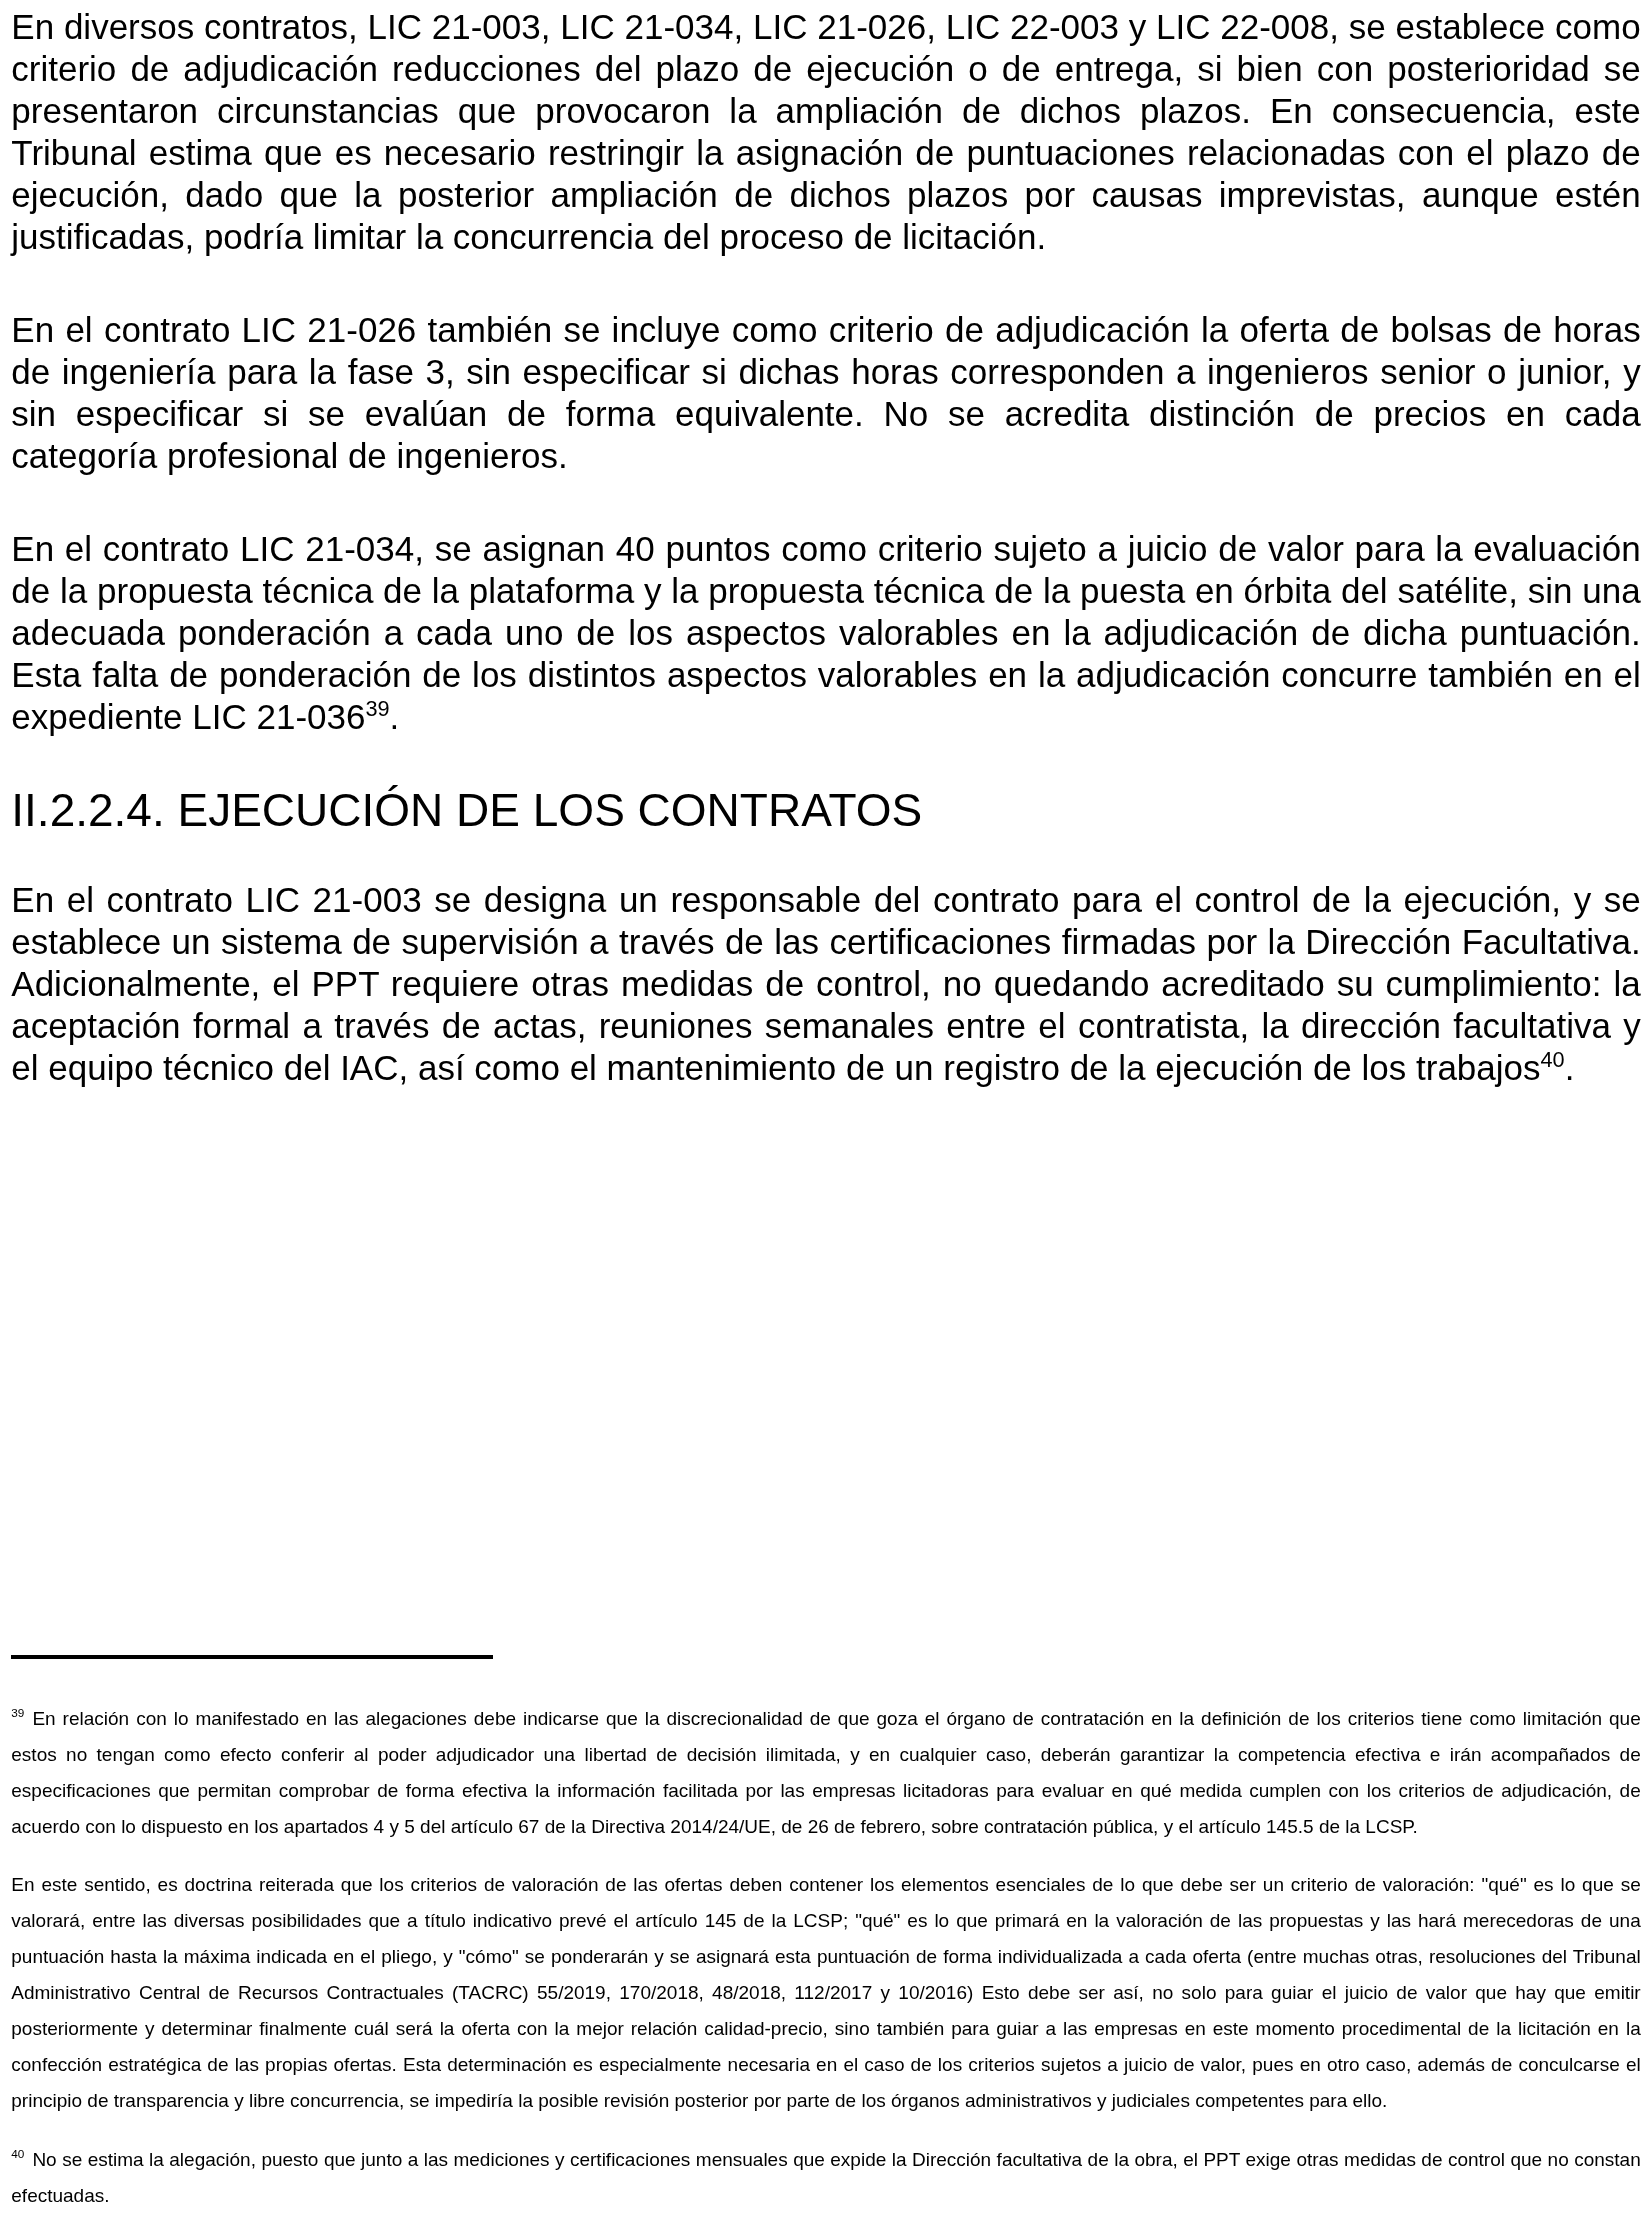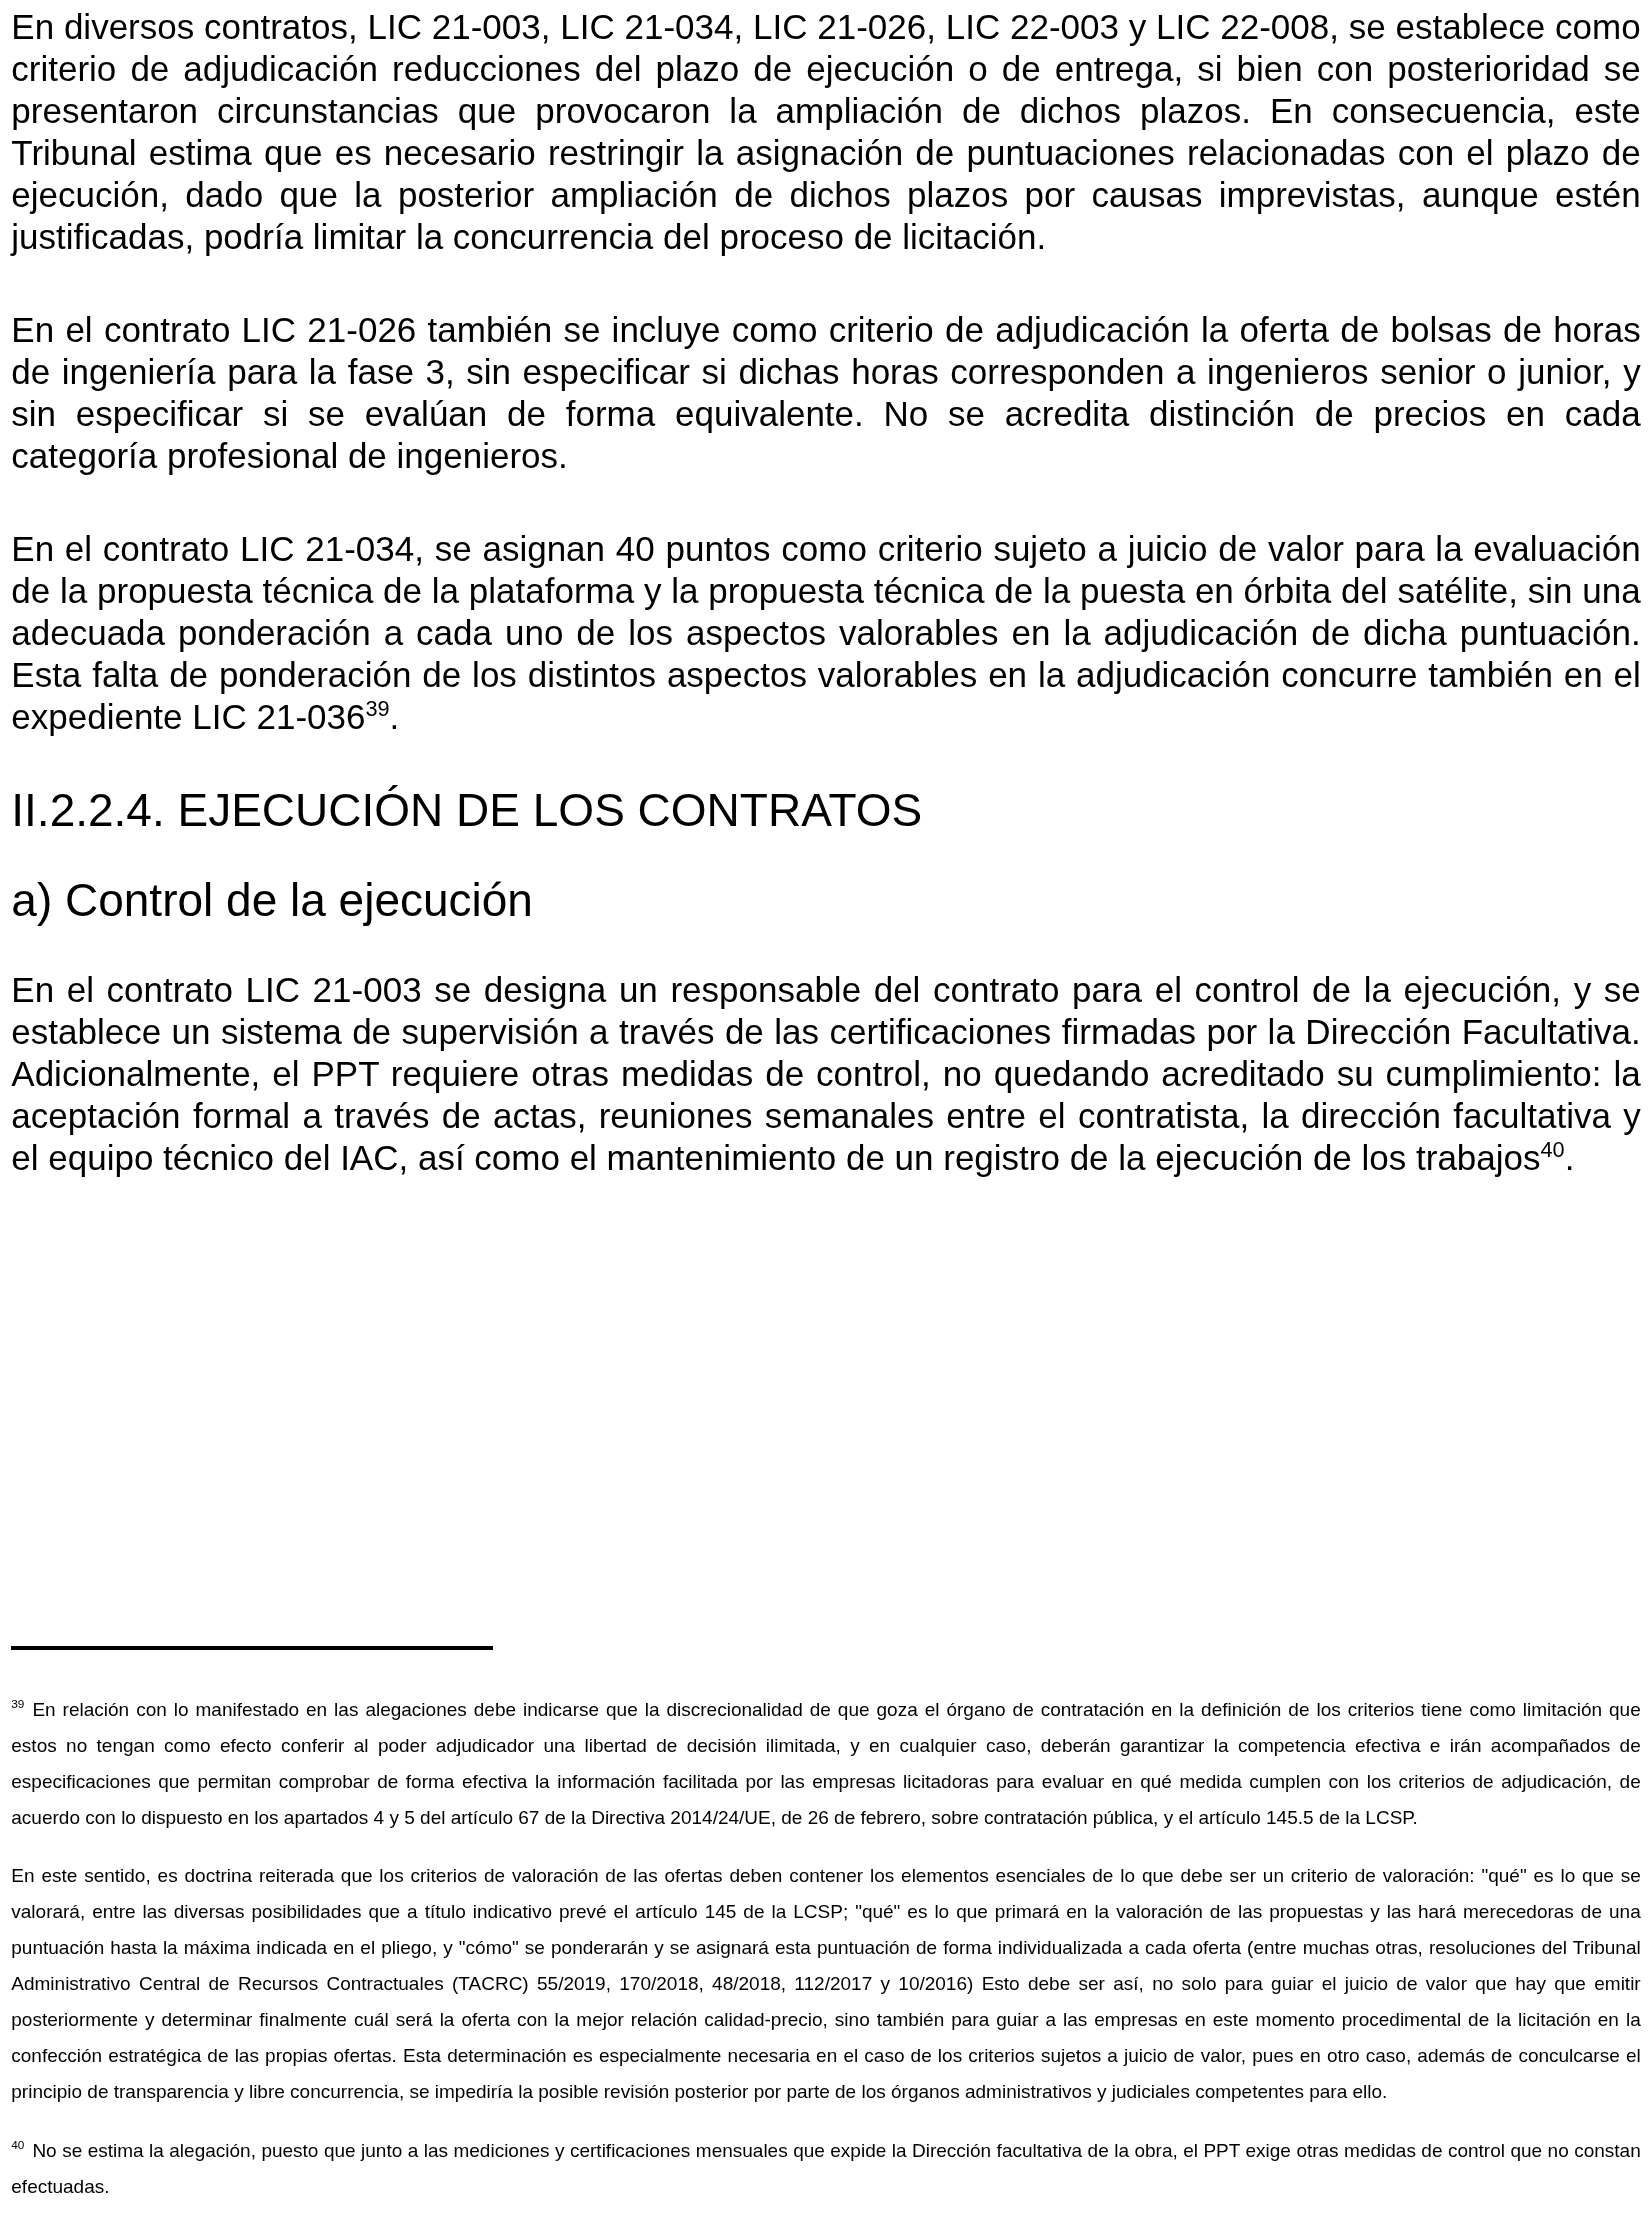--- a/index.html
+++ b/index.html
@@ -47,21 +47,21 @@
     background: #000000;
     margin: 0 0 42px 0;
   }
   .fn-para {
     font-size: 19px;
     line-height: 36px;
     text-align: justify;
     margin: 0 0 22.5px 0;
   }
   .fn-para:last-child {
-    margin-bottom: 16px;
+    margin-bottom: 7px;
   }
   sup.fn-marker {
     font-size: 62%;
     line-height: 0;
     vertical-align: super;
     margin-right: 8px;
   }
 </style>
 </head>
 <body>
@@ -69,21 +69,20 @@
 <div class="page">
 
   <p class="para">En diversos contratos, LIC 21-003, LIC 21-034, LIC 21-026, LIC 22-003 y LIC 22-008, se establece como criterio de adjudicación reducciones del plazo de ejecución o de entrega, si bien con posterioridad se presentaron circunstancias que provocaron la ampliación de dichos plazos. En consecuencia, este Tribunal estima que es necesario restringir la asignación de puntuaciones relacionadas con el plazo de ejecución, dado que la posterior ampliación de dichos plazos por causas imprevistas, aunque estén justificadas, podría limitar la concurrencia del proceso de licitación.</p>
 
   <p class="para">En el contrato LIC 21-026 también se incluye como criterio de adjudicación la oferta de bolsas de horas de ingeniería para la fase 3, sin especificar si dichas horas corresponden a ingenieros senior o junior, y sin especificar si se evalúan de forma equivalente. No se acredita distinción de precios en cada categoría profesional de ingenieros.</p>
 
   <p class="para"><span>En el contrato LIC 21-034, se asignan 40 puntos como criterio sujeto a juicio de valor para la evaluación de la propuesta técnica de la plataforma y la propuesta técnica de la puesta en órbita del satélite, sin una adecuada ponderación a cada uno de los aspectos valorables en la adjudicación de dicha puntuación. Esta falta de ponderación de los distintos aspectos valorables en la adjudicación concurre también en el expediente LIC 21-036</span><sup class="ref">39</sup><span>.</span></p>
 
   <h2 class="heading">II.2.2.4. EJECUCIÓN DE LOS CONTRATOS</h2>
 
-  <h3 class="subheading">a) Control de la ejecución</h3>
 
   <p class="para"><span>En el contrato LIC 21-003 se designa un responsable del contrato para el control de la ejecución, y se establece un sistema de supervisión a través de las certificaciones firmadas por la Dirección Facultativa. Adicionalmente, el PPT requiere otras medidas de control, no quedando acreditado su cumplimiento: la aceptación formal a través de actas, reuniones semanales entre el contratista, la dirección facultativa y el equipo técnico del IAC, así como el mantenimiento de un registro de la ejecución de los trabajos</span><sup class="ref">40</sup><span>.</span></p>
 
   <div class="footnotes">
 
     <div class="fn-sep"></div>
 
     <p class="fn-para"><sup class="fn-marker">39</sup><span>En relación con lo manifestado en las alegaciones debe indicarse que la discrecionalidad de que goza el órgano de contratación en la definición de los criterios tiene como limitación que estos no tengan como efecto conferir al poder adjudicador una libertad de decisión ilimitada, y en cualquier caso, deberán garantizar la competencia efectiva e irán acompañados de especificaciones que permitan comprobar de forma efectiva la información facilitada por las empresas licitadoras para evaluar en qué medida cumplen con los criterios de adjudicación, de acuerdo con lo dispuesto en los apartados 4 y 5 del artículo 67 de la Directiva 2014/24/UE, de 26 de febrero, sobre contratación pública, y el artículo 145.5 de la LCSP.</span></p>
 
     <p class="fn-para">En este sentido, es doctrina reiterada que los criterios de valoración de las ofertas deben contener los elementos esenciales de lo que debe ser un criterio de valoración: "qué" es lo que se valorará, entre las diversas posibilidades que a título indicativo prevé el artículo 145 de la LCSP; "qué" es lo que primará en la valoración de las propuestas y las hará merecedoras de una puntuación hasta la máxima indicada en el pliego, y "cómo" se ponderarán y se asignará esta puntuación de forma individualizada a cada oferta (entre muchas otras, resoluciones del Tribunal Administrativo Central de Recursos Contractuales (TACRC) 55/2019, 170/2018, 48/2018, 112/2017 y 10/2016) Esto debe ser así, no solo para guiar el juicio de valor que hay que emitir posteriormente y determinar finalmente cuál será la oferta con la mejor relación calidad-precio, sino también para guiar a las empresas en este momento procedimental de la licitación en la confección estratégica de las propias ofertas. Esta determinación es especialmente necesaria en el caso de los criterios sujetos a juicio de valor, pues en otro caso, además de conculcarse el principio de transparencia y libre concurrencia, se impediría la posible revisión posterior por parte de los órganos administrativos y judiciales competentes para ello.</p>

